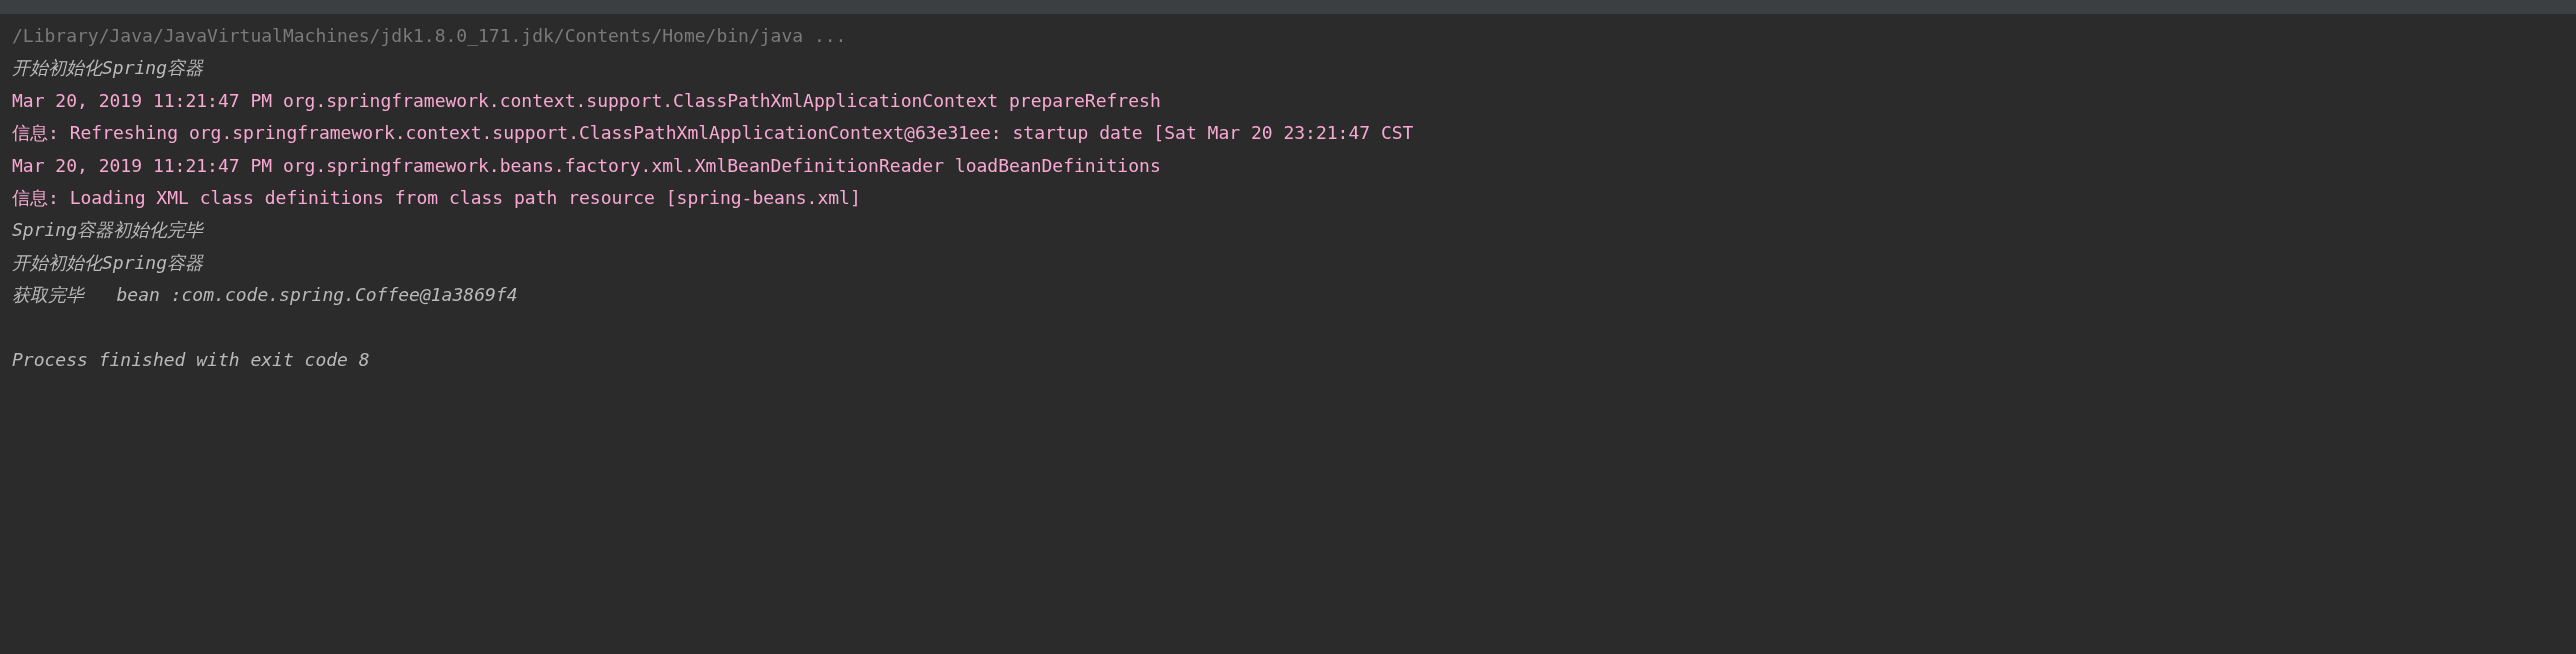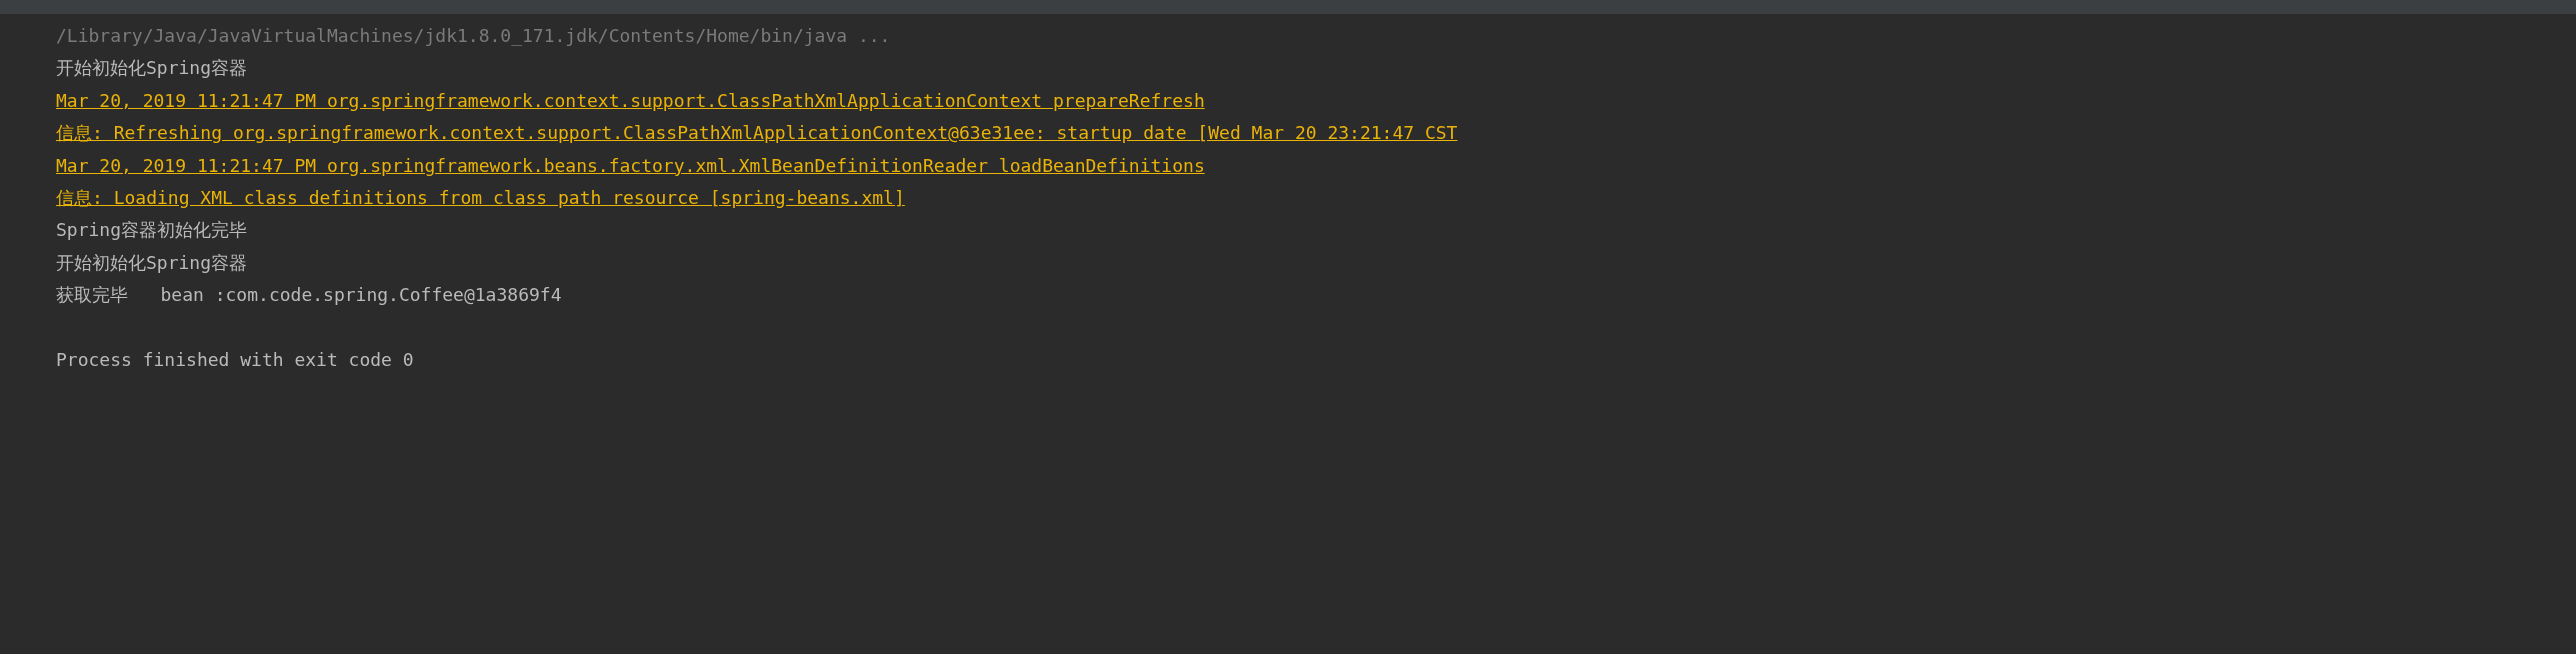--- a/index.html
+++ b/index.html
@@ -17,49 +17,48 @@
       overflow-x: hidden;
       white-space: nowrap;
     }
     .top-bar {
       background-color: #3c3f41;
       height: 14px;
       width: 100%;
     }
     .console {
       padding: 6px 12px;
-      margin-left: 44px;
     }
     .line {
       white-space: pre;
     }
     .cmd-line {
       color: #7a7a7a;
     }
     .normal {
       color: #bababa;
+      font-style: italic;
     }
     .warn {
-      color: #eab308;
-      text-decoration: underline;
+      color: #f9a8d4;
     }
   </style>
 </head>
 <body>
 
 <div class="top-bar"></div>
 
 <div class="console">
   <div class="line cmd-line">/Library/Java/JavaVirtualMachines/jdk1.8.0_171.jdk/Contents/Home/bin/java ...</div>
   <div id="lines-container">
       <div class="line normal">开始初始化Spring容器</div>
       <div class="line warn">Mar 20, 2019 11:21:47 PM org.springframework.context.support.ClassPathXmlApplicationContext prepareRefresh</div>
-      <div class="line warn">信息: Refreshing org.springframework.context.support.ClassPathXmlApplicationContext@63e31ee: startup date [Wed Mar 20 23:21:47 CST</div>
+      <div class="line warn">信息: Refreshing org.springframework.context.support.ClassPathXmlApplicationContext@63e31ee: startup date [Sat Mar 20 23:21:47 CST</div>
       <div class="line warn">Mar 20, 2019 11:21:47 PM org.springframework.beans.factory.xml.XmlBeanDefinitionReader loadBeanDefinitions</div>
       <div class="line warn">信息: Loading XML class definitions from class path resource [spring-beans.xml]</div>
       <div class="line normal">Spring容器初始化完毕</div>
       <div class="line normal">开始初始化Spring容器</div>
       <div class="line normal">获取完毕   bean :com.code.spring.Coffee@1a3869f4</div>
       <div class="line normal">&nbsp;</div>
-      <div class="line normal">Process finished with exit code 0</div>
+      <div class="line normal">Process finished with exit code 8</div>
     </div>
 </div>
 
 
 </body></html>

